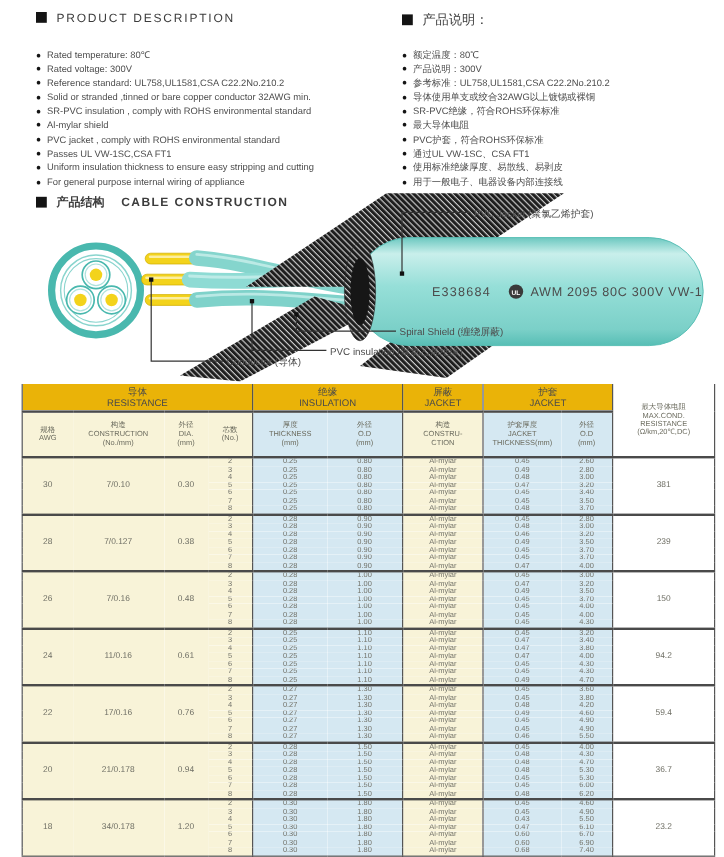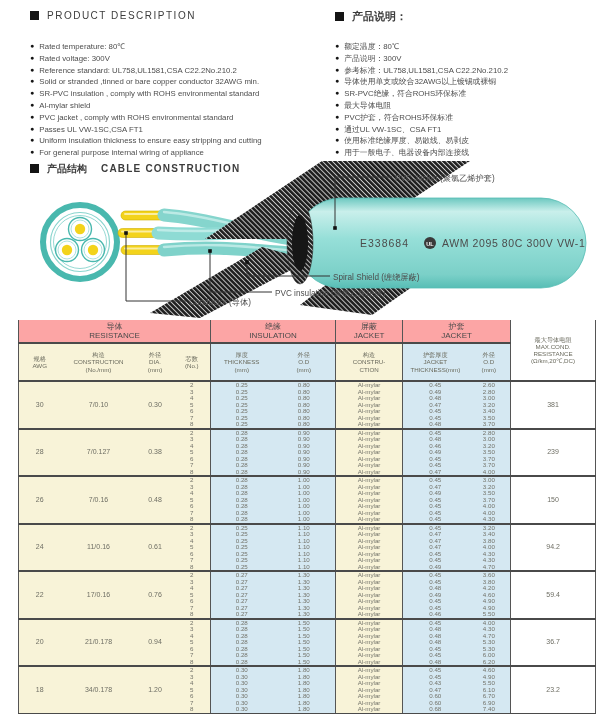--- a/index.html
+++ b/index.html
@@ -4,40 +4,40 @@
 <style>
   html,body{margin:0;padding:0}
   body{
     width:603px;height:714px;overflow:hidden;position:relative;
     background:#ffffff;font-family:"Liberation Sans",sans-serif;
   }
   
   .sec-head{position:absolute;color:#3c3c3c;white-space:nowrap}
   .sq{display:inline-block;width:9px;height:9px;background:#141414;margin-right:8px;vertical-align:-1px}
   #pd-head{left:30px;top:10px;font-size:10px;font-weight:normal;letter-spacing:1.5px}
-  #zh-head{left:335px;top:9px;font-size:11px;font-weight:bold}
+  #zh-head{left:335px;top:9px;font-size:11px;font-weight:normal}
   #construction-head{left:30px;top:162px;font-size:10px;font-weight:bold}
   #construction-head .en{letter-spacing:1.2px;margin-left:14px;font-weight:bold}
   
   ul.bullets{position:absolute;list-style:none;margin:0;padding:0;font-size:7.8px;color:#4d4d4d}
   #list-en{left:30px;top:40px;width:300px}
   #list-zh{left:335px;top:40px;width:268px}
   ul.bullets li{line-height:11.3px;white-space:nowrap}
   ul.bullets .dot{color:#141414;font-size:7px;margin-right:5px;vertical-align:0.5px}
   
   #diagram{position:absolute;left:0;top:155px}
   
   table#spec{
     position:absolute;left:18px;top:320px;width:577px;
     border-collapse:collapse;table-layout:fixed;
     border-left:1px solid #555;border-right:1px solid #555;border-bottom:2px solid #4a4a4a;
   }
   #spec th,#spec td{padding:0;text-align:center;overflow:hidden;font-weight:normal}
   #spec .group-row th{
-    height:22px;font-size:8px;line-height:9.5px;color:#4a4a4a;background:#fca5a5;
+    height:22px;font-size:8px;line-height:9.5px;color:#4a4a4a;background:#eab308;
     border-right:1px solid #555;
   }
   #spec .sub-row th{
     height:36px;font-size:6.2px;line-height:7.2px;color:#6b6b5e;
     border-top:2px solid #4a4a4a;border-bottom:2px solid #4a4a4a;
   }
   #spec th.res-head{
     background:#fff;font-size:6.2px;line-height:7.2px;color:#6b6b5e;
     border-bottom:2px solid #4a4a4a;border-right:none;
   }

